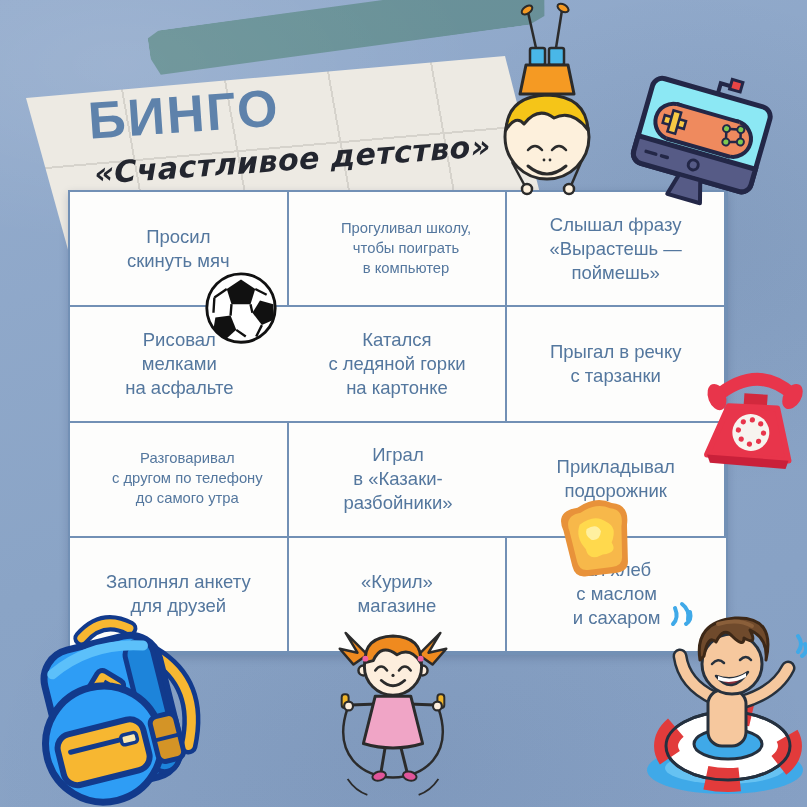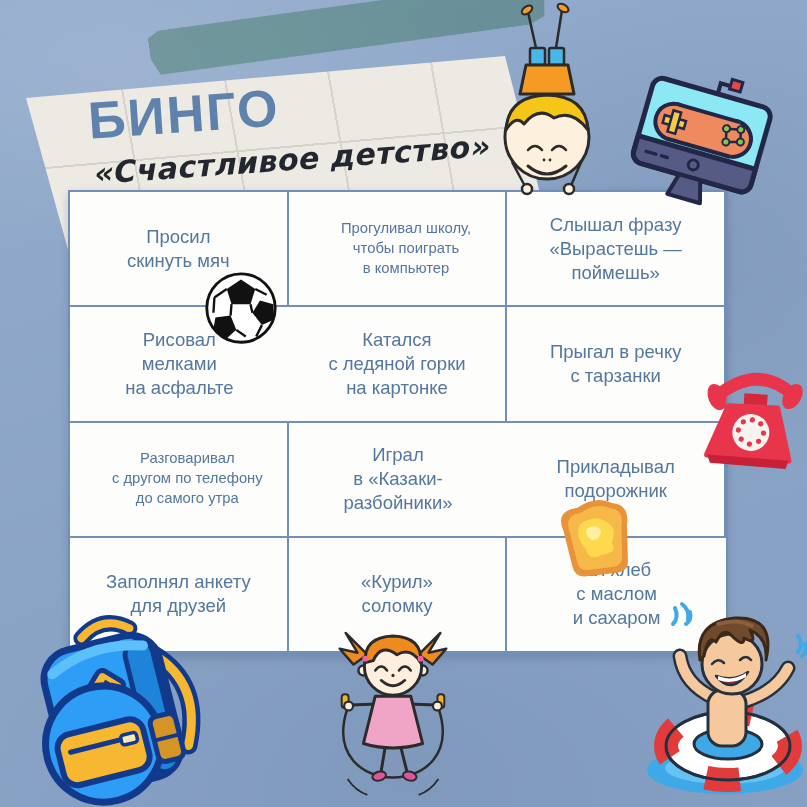--- a/index.html
+++ b/index.html
@@ -87,21 +87,21 @@
 с другом по телефону
 до самого утра</div>
     <div class="cell">Играл
 в «Казаки-
 разбойники»</div>
     <div class="cell">Прикладывал
 подорожник</div>
     <div class="cell">Заполнял анкету
 для друзей</div>
     <div class="cell">«Курил»
-соломку</div>
+магазине</div>
     <div class="cell">Ел хлеб
 с маслом
 и сахаром</div>
   </div>
 
   <div class="deco" style="left:492px;top:2px;width:110px;height:192px">
     <svg width="110" height="192" viewBox="0 0 110 192">
       <line x1="44" y1="46" x2="36" y2="10" stroke="#2b2b2b" stroke-width="2.5"></line>
       <line x1="64" y1="46" x2="70" y2="8" stroke="#2b2b2b" stroke-width="2.5"></line>
       <ellipse cx="35" cy="8" rx="6" ry="3.5" transform="rotate(-35 35 8)" fill="#f59a23" stroke="#2b2b2b" stroke-width="2"></ellipse>

